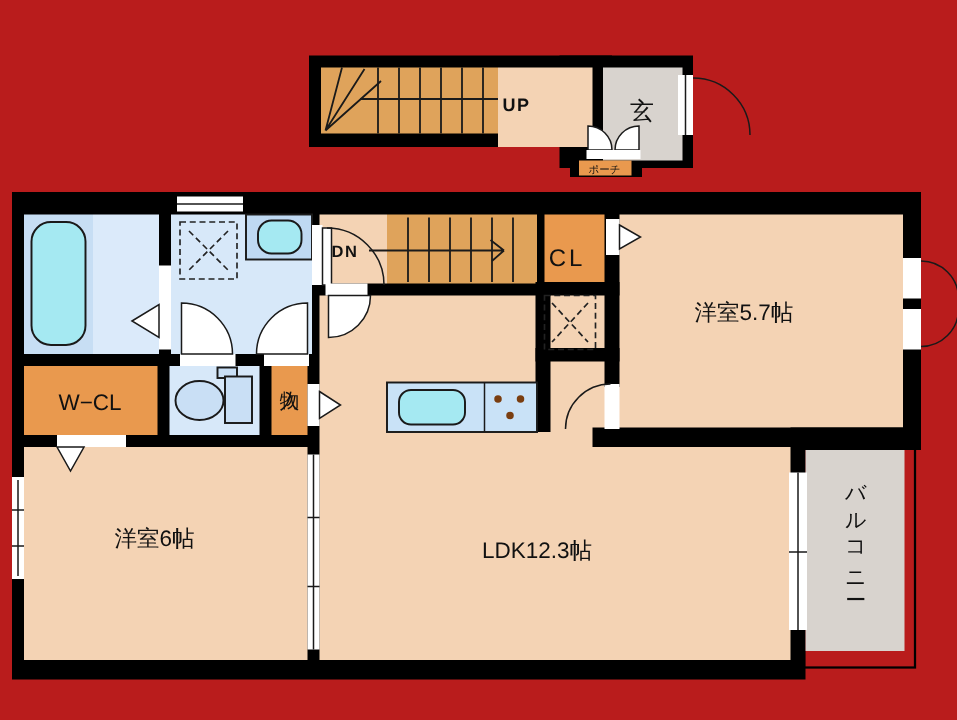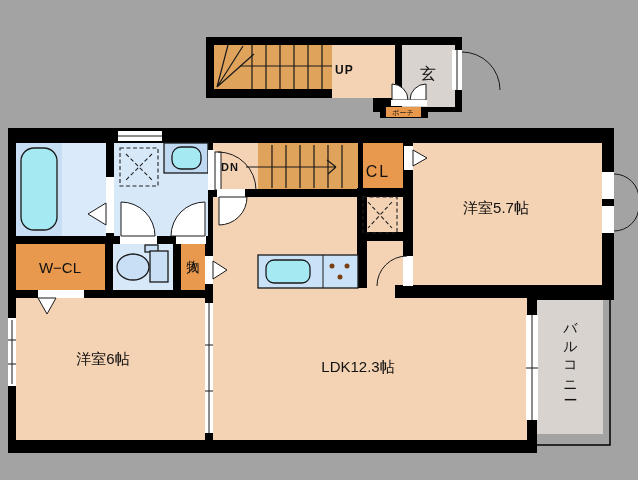--- a/index.html
+++ b/index.html
@@ -1,16 +1,16 @@
 <!DOCTYPE html>
 <html><head>
 <meta charset="utf-8">
 <style>
   html,body{margin:0;padding:0;background:#fff;}
-  .stage{position:relative;width:638px;height:480px;background:#a3a3a3;overflow:hidden;}
+  .stage{position:relative;width:638px;height:480px;background:#b91c1c;overflow:hidden;}
   svg{display:block;}
   .txt{font-family:"Liberation Sans","DejaVu Sans",sans-serif;fill:#111;}
   .b600{font-weight:600;}
   .ln{fill:none;stroke:#1a1a1a;stroke-width:1.2;}
   .thin{fill:none;stroke:#1a1a1a;stroke-width:1;}
   .door{fill:#ffffff;stroke:#1a1a1a;stroke-width:1;}
   .opening{fill:#ffffff;stroke:none;}
   .dash{fill:none;stroke:#222;stroke-width:1.1;stroke-dasharray:4 2.5;}
   .fx{stroke:#1a1a1a;stroke-width:1.3;}
   .wall{fill:#000000;}

